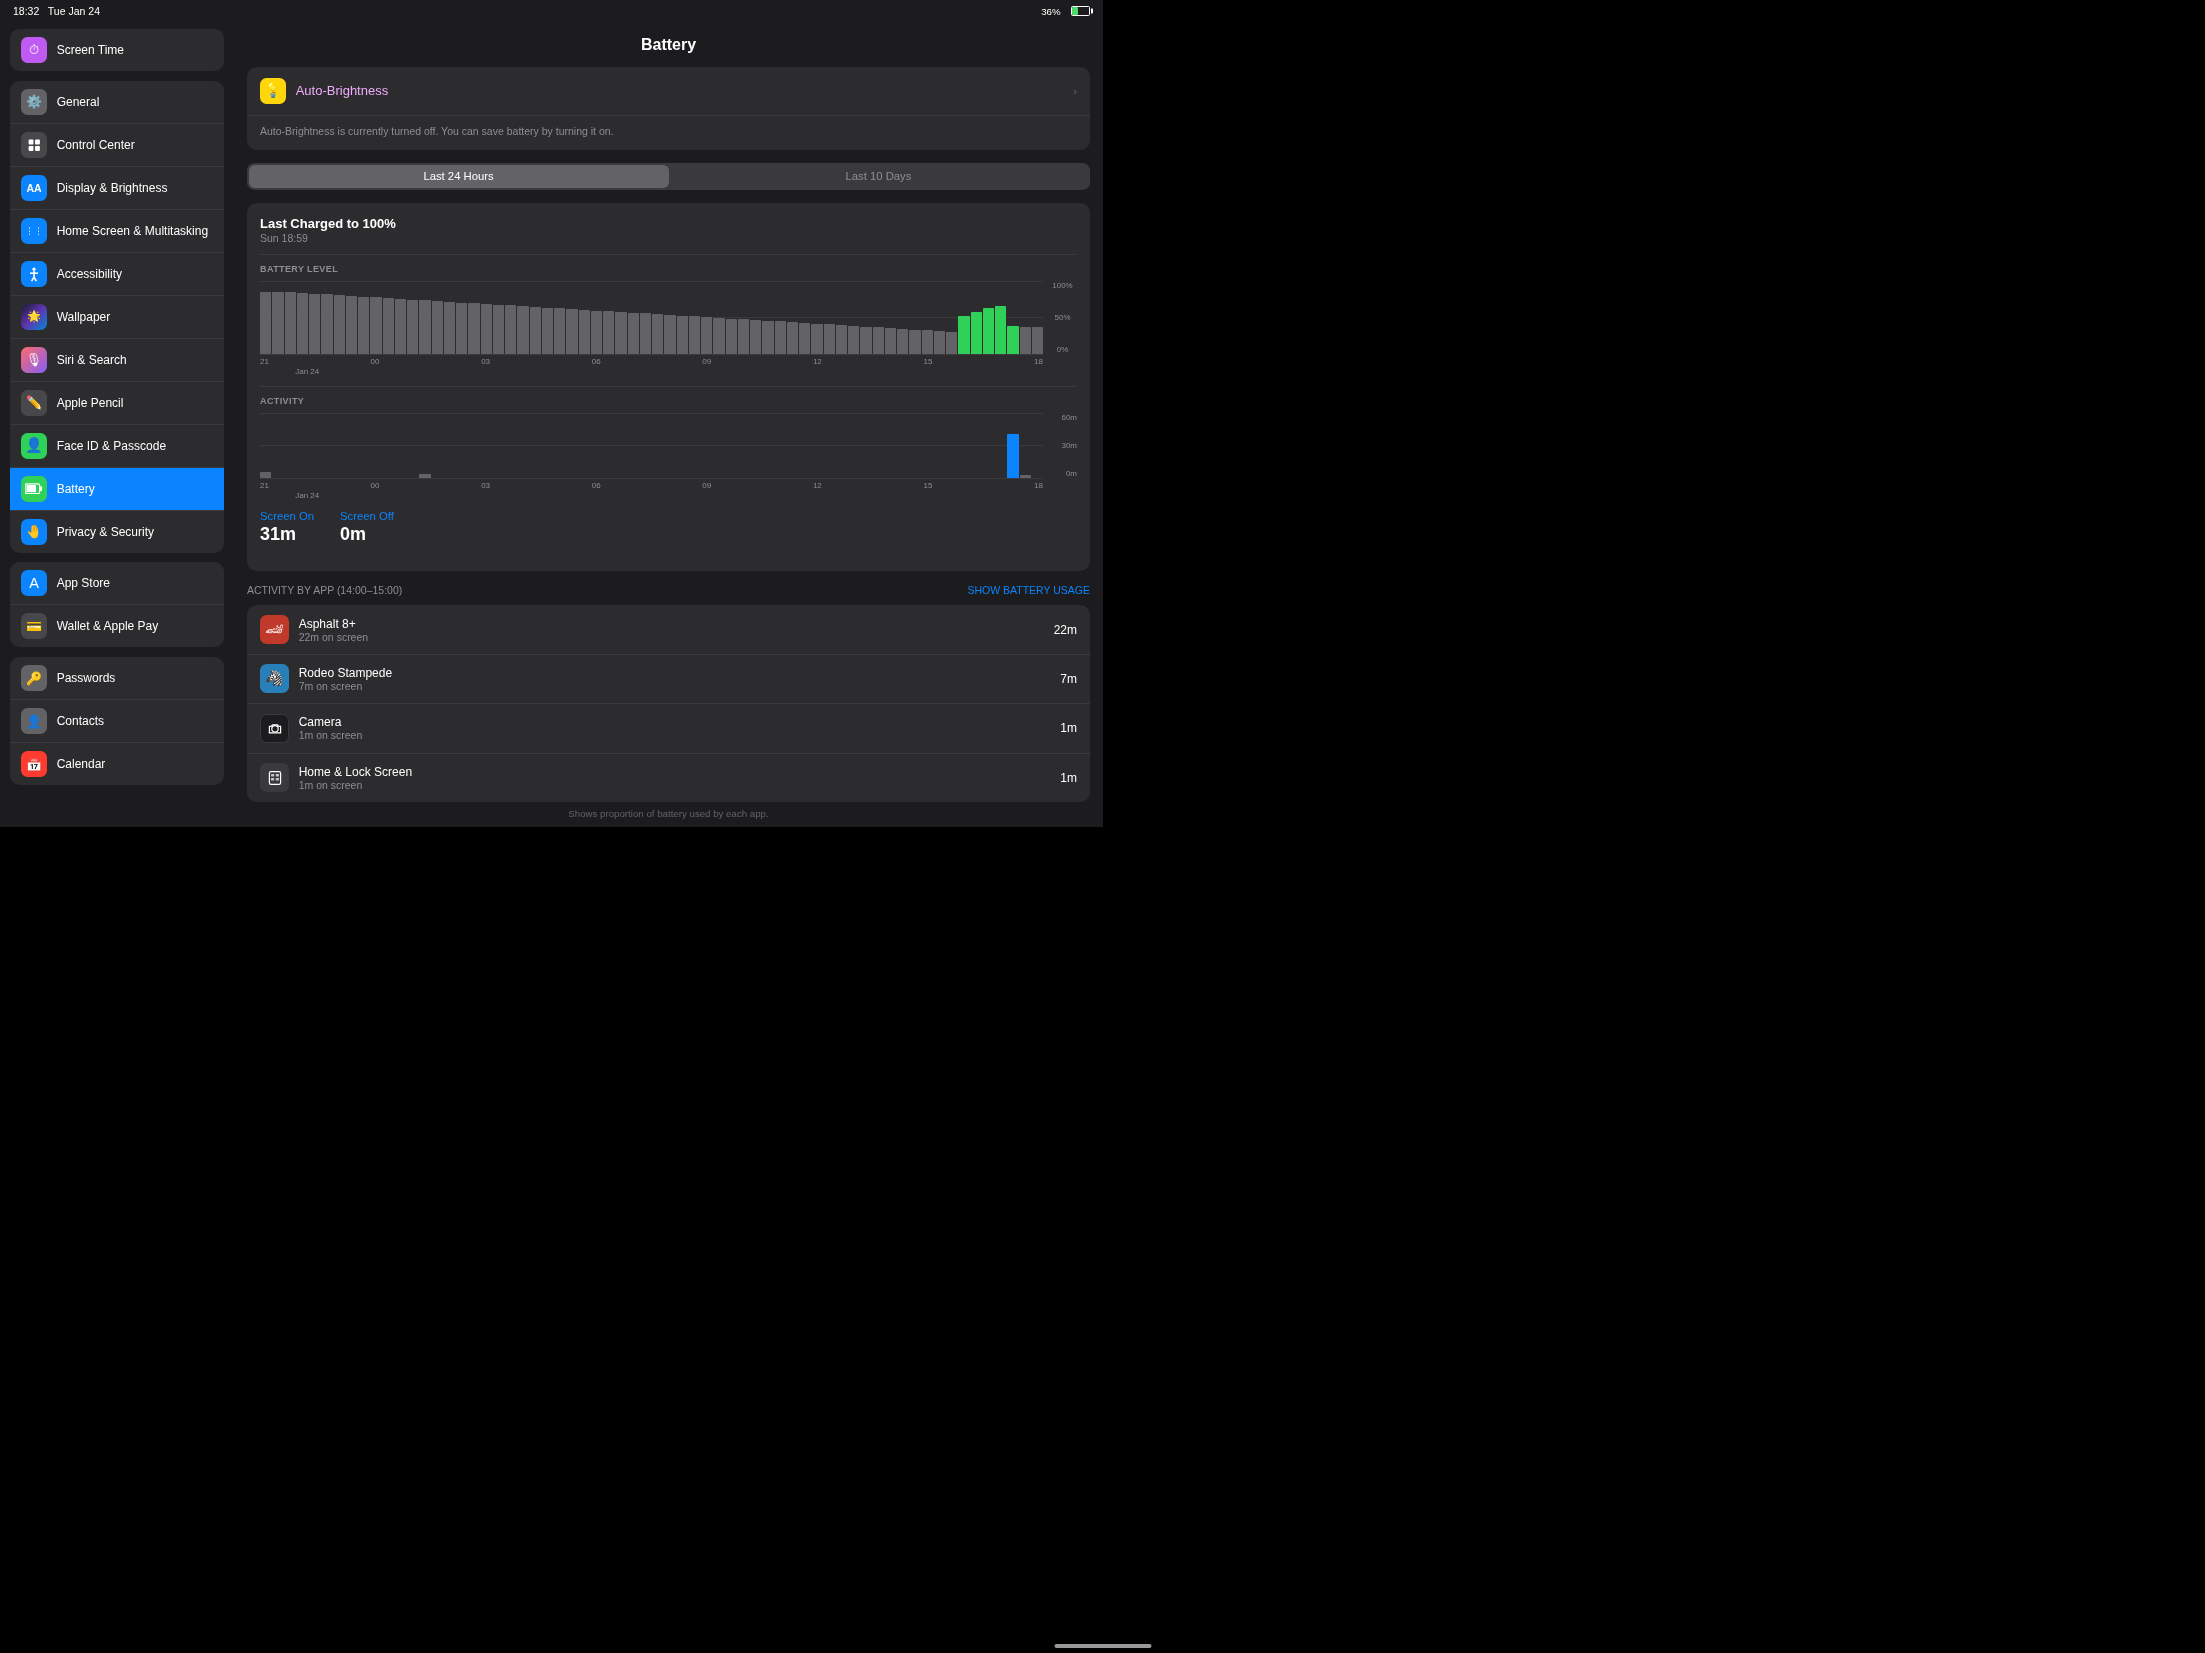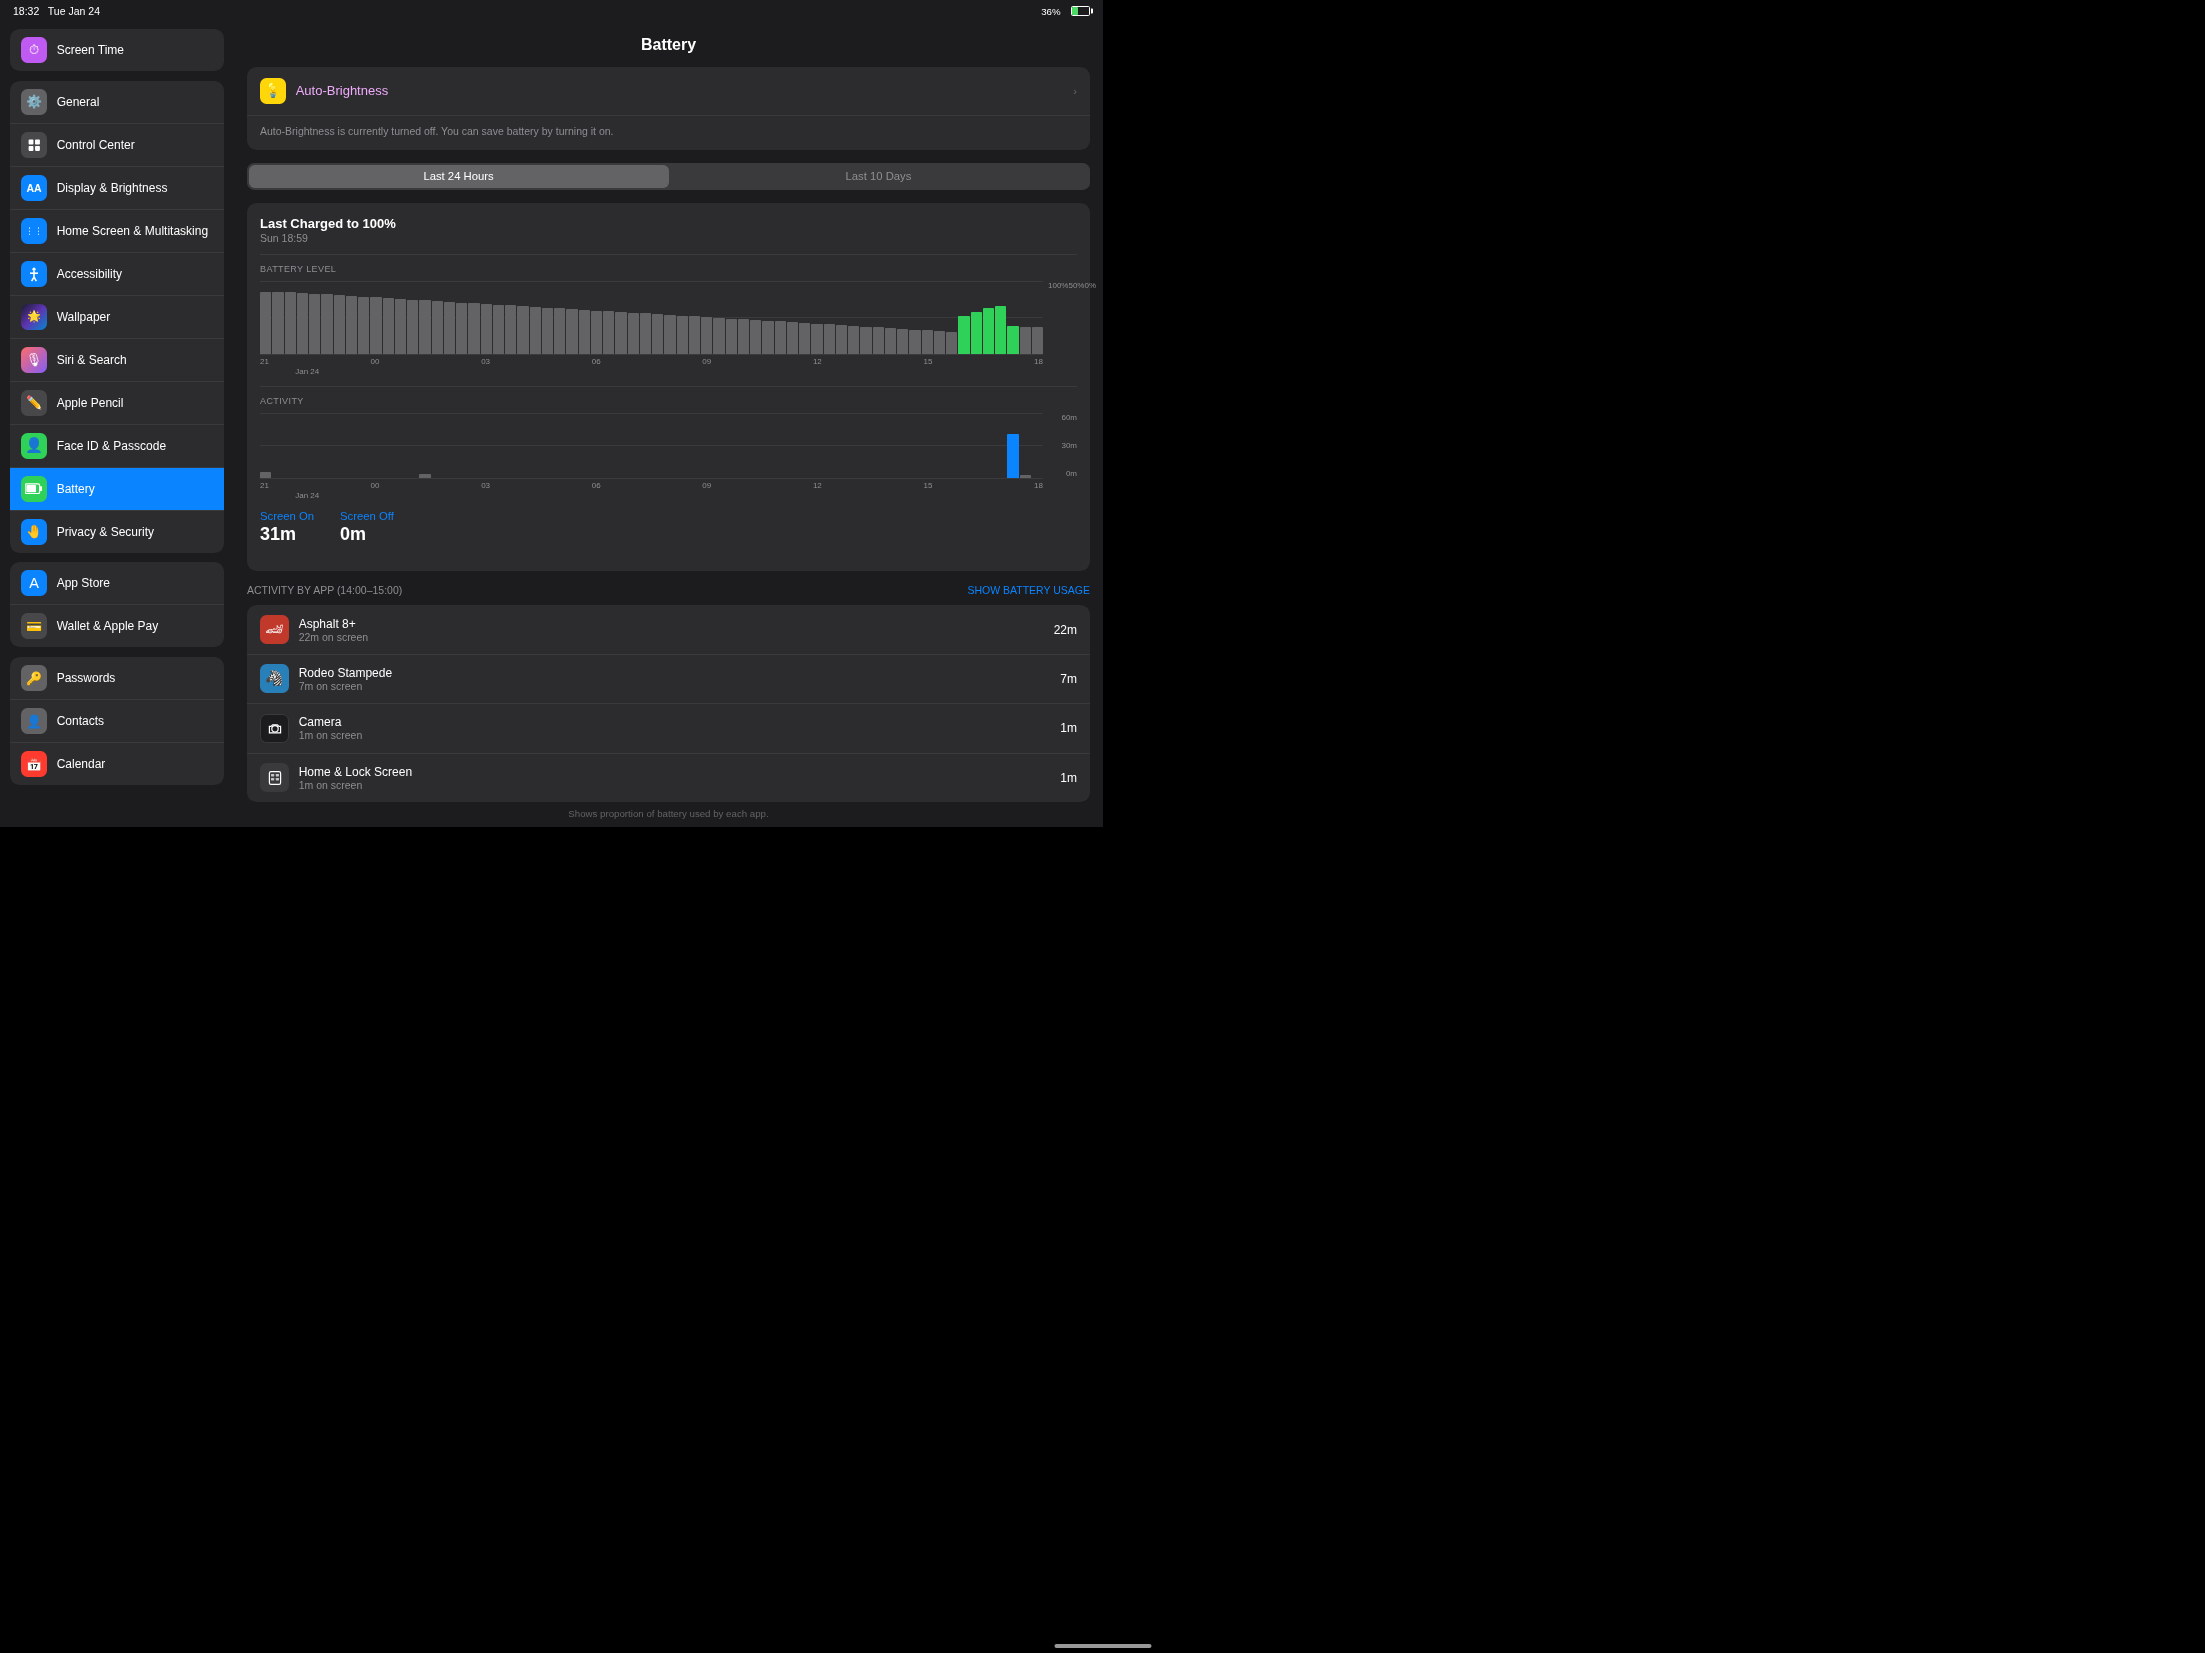--- a/index.html
+++ b/index.html
@@ -237,41 +237,41 @@
       height: 0.4px;
       background: #3a3a3c;
       margin: 9.7px 0;
     }
 
     .chart-label {
       font-size: 9px;
       color: #8e8e93;
       letter-spacing: 0.4px;
       margin-bottom: 6.5px;
-      font-weight: 400;
+      font-weight: 700;
     }
 
     .chart-container {
       position: relative;
       height: 73px;
       margin-bottom: 3.2px;
     }
 
     .chart-y-labels {
       position: absolute;
       right: 0;
       top: 0;
       bottom: 0;
       display: flex;
-      flex-direction: row;
+      flex-direction: column;
       justify-content: space-between;
       font-size: 8px;
       color: #8e8e93;
       width: 29px;
-      text-align: left;
+      text-align: center;
     }
 
     .chart-bars-area {
       position: absolute;
       left: 0;
       right: 34px;
       top: 0;
       bottom: 0;
     }
 

